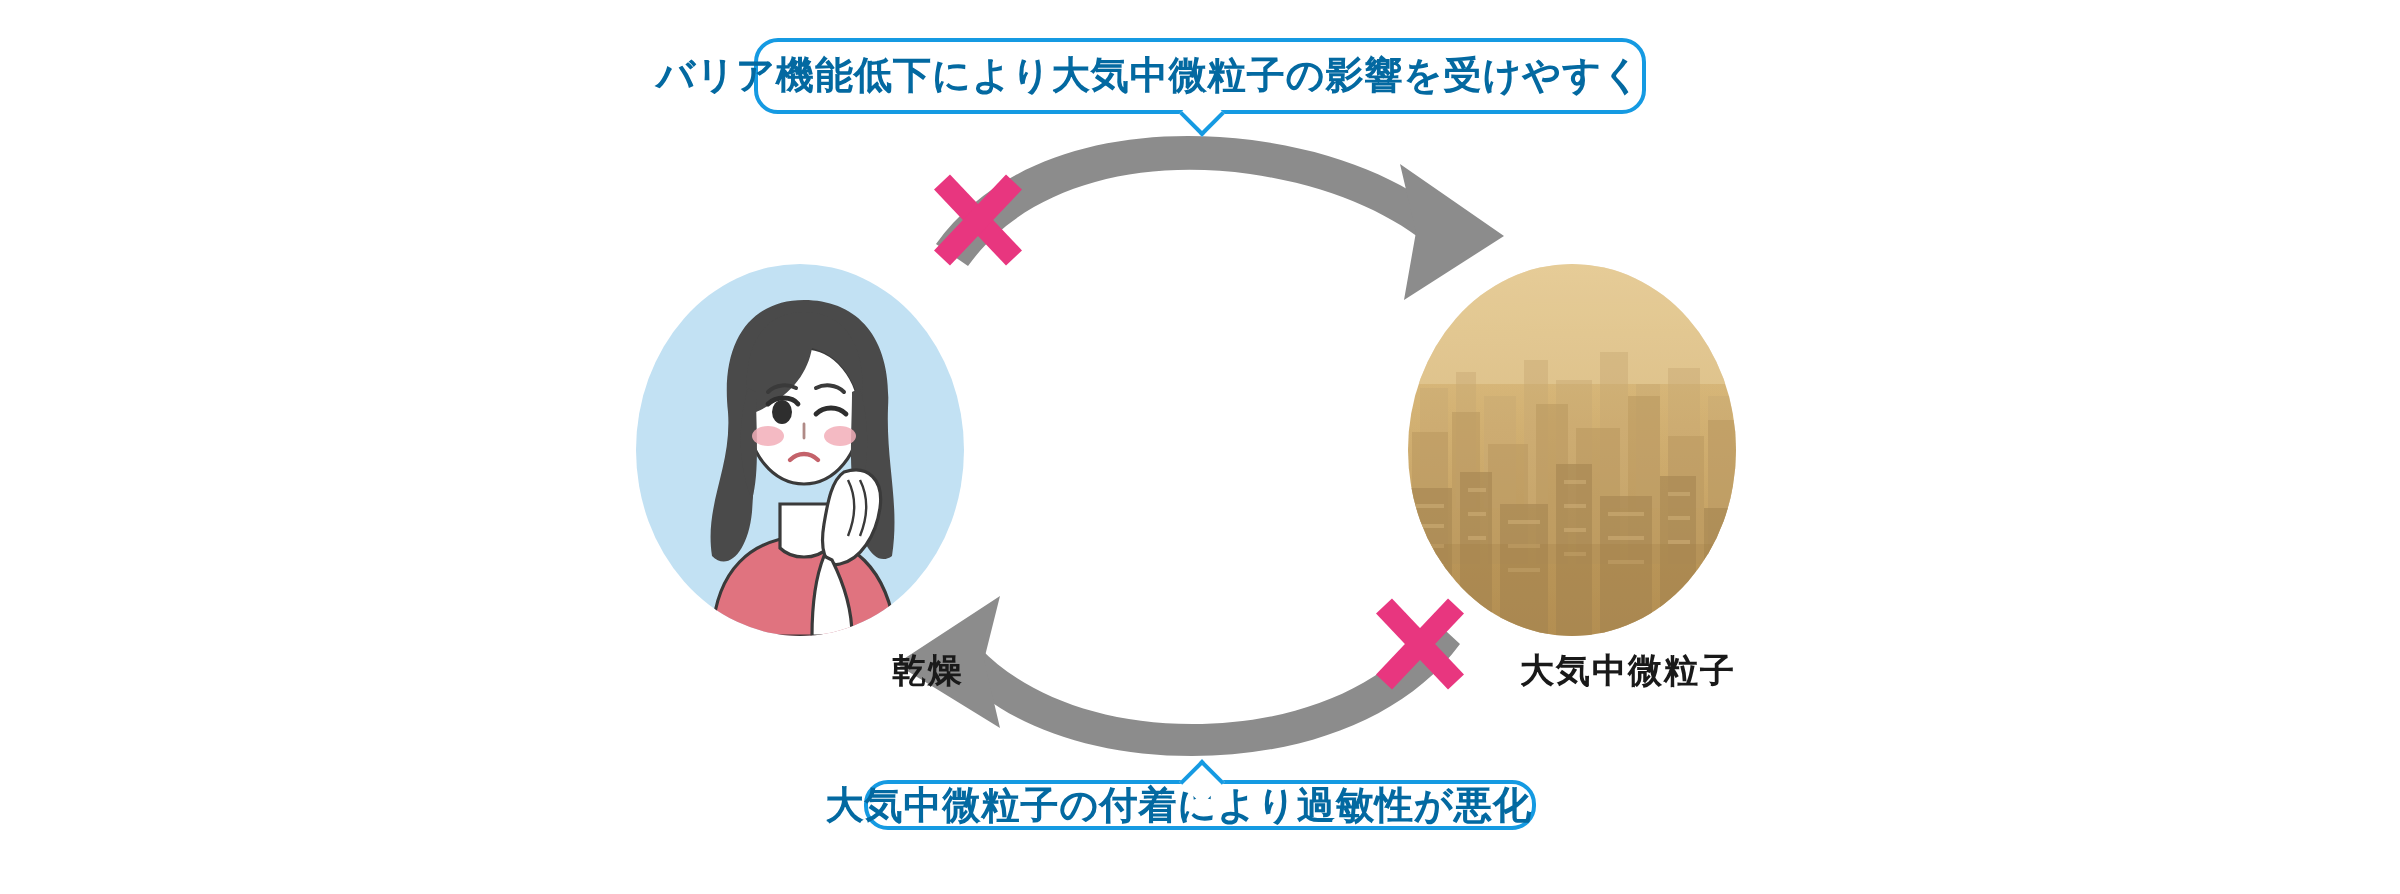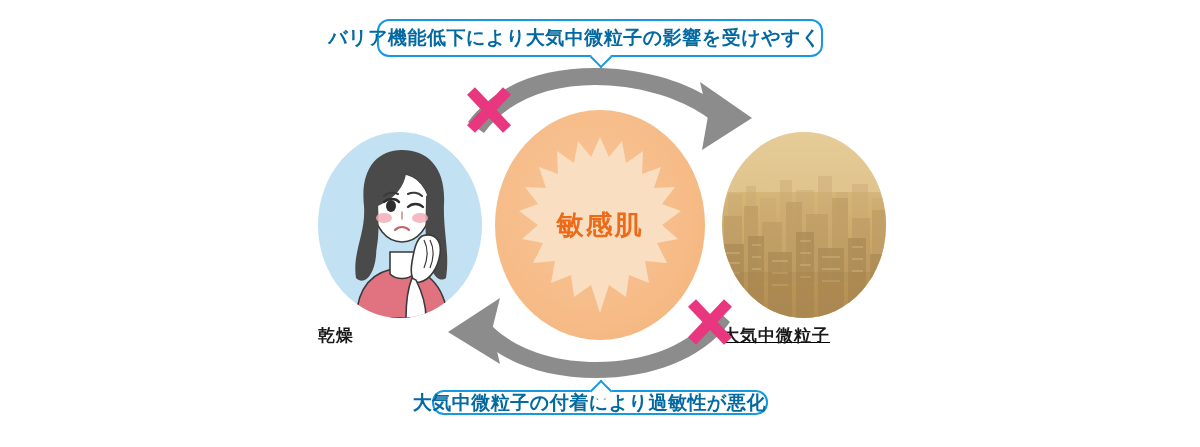--- a/index.html
+++ b/index.html
@@ -91,32 +91,32 @@
     position: relative;
   }
 
   #node-left { left: 318px; top: 132px; width: 164px; }
   #circle-left {
     width: 164px;
     height: 186px;
     background: #c2e1f3;
   }
 
-  #node-right { left: 722px; top: 132px; width: 164px; text-decoration: underline; }
+  #node-right { left: 704px; top: 132px; width: 164px; }
   #circle-right {
     width: 164px;
     height: 186px;
     background:
       linear-gradient(180deg, rgba(226,196,140,0.0) 0%, rgba(150,115,60,0.30) 100%),
       linear-gradient(180deg, #e4c78f 0%, #dcbb7c 38%, #caa463 100%);
   }
 
   .node-label {
     margin-top: 6px;
-    text-align: left;
+    text-align: right;
     font-size: 17px;
     font-weight: 700;
     color: #191919;
     letter-spacing: 1px;
   }
 
   
   #node-center {
     left: 495px;
     top: 110px;
@@ -320,32 +320,20 @@
           <rect x="130" y="126" width="11" height="2"></rect>
           <rect x="130" y="138" width="11" height="2"></rect>
         </g>
 
         <rect x="0" y="140" width="164" height="46" fill="#a07d46" opacity="0.28"></rect>
       </svg>
     </div>
     <div class="node-label">大気中微粒子</div>
   </div>
 
-  <div class="node" id="node-center">
-    <div id="circle-center">
-      <svg id="starburst" viewBox="0 0 162 180" xmlns="http://www.w3.org/2000/svg">
-        <polygon fill="#fadec2" points="81,2 90,22 103,6 107,28 124,16 123,39 142,32 135,53 156,52
-                  143,69 162,76 143,90 159,104 138,108 148,128 126,126 130,148
-                  110,140 107,162 90,150 81,178 72,150 55,162 52,140 32,148
-                  36,126 14,128 24,108 3,104 19,90 0,76 19,69 6,52 27,53
-                  20,32 39,39 38,16 55,28 59,6 72,22"></polygon>
-      </svg>
-      <div id="center-label">敏感肌</div>
-    </div>
-  </div>
 
   <svg class="xmark" id="xmark-top" viewBox="0 0 52 52" xmlns="http://www.w3.org/2000/svg">
     <g stroke="#e8367f" stroke-width="11" stroke-linecap="butt">
       <line x1="8" y1="7" x2="44" y2="45"></line>
       <line x1="44" y1="7" x2="8" y2="45"></line>
     </g>
   </svg>
 
   <svg class="xmark" id="xmark-bottom" viewBox="0 0 52 52" xmlns="http://www.w3.org/2000/svg">
     <g stroke="#e8367f" stroke-width="11" stroke-linecap="butt">

